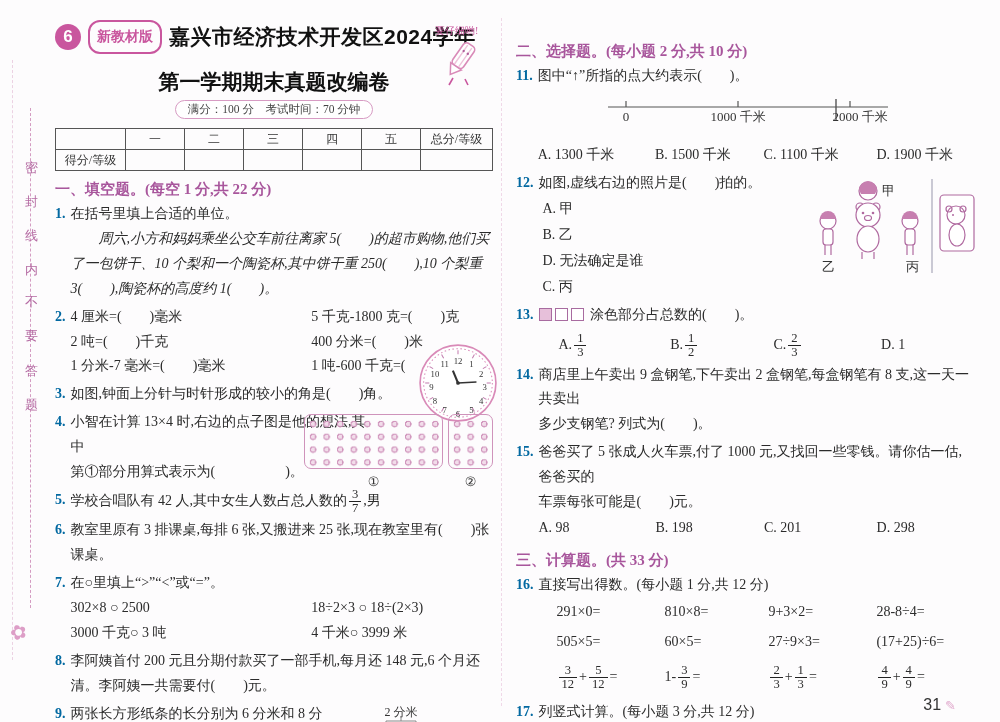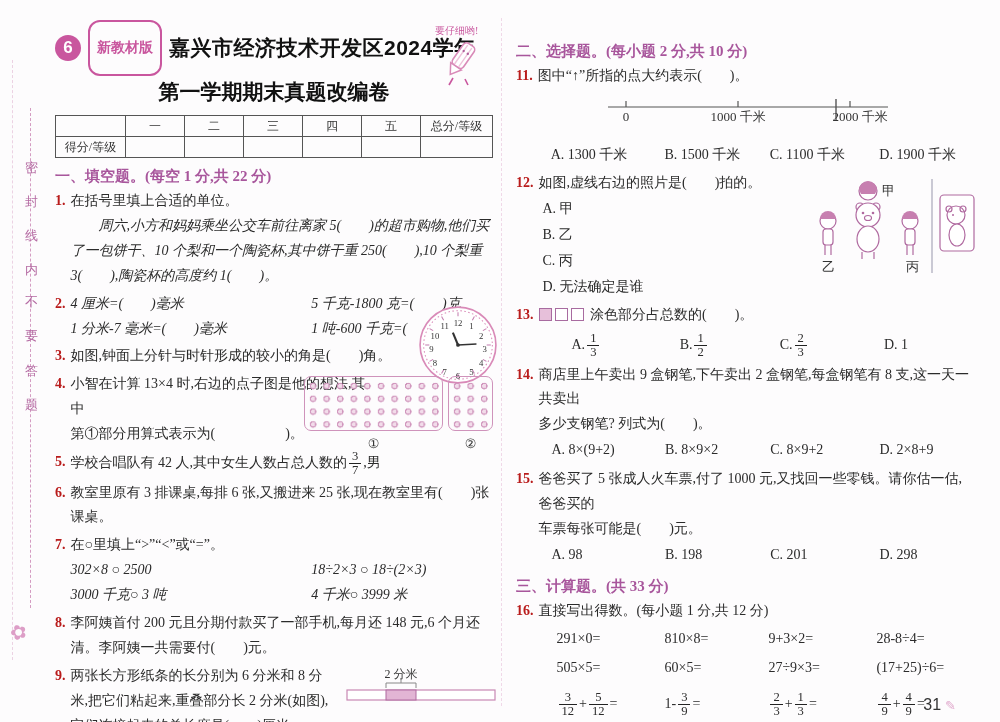--- a/index.html
+++ b/index.html
@@ -22,44 +22,44 @@
   .col-left  { position:absolute; left:55px;  top:20px; width:438px; }
   .col-right { position:absolute; left:516px; top:26px; width:456px; }
 
   
   .hdr { position:relative; text-align:center; }
   .hdr-line1 { display:flex; align-items:center; justify-content:flex-start; gap:7px; }
   .badge6 { display:inline-flex; align-items:center; justify-content:center;
     width:26px; height:26px; border-radius:50%; background:#c9569e; color:#fff;
     font-family:"Liberation Sans",sans-serif; font-weight:bold; font-size:17px; flex:0 0 auto; }
   .edition { display:inline-block; border:2px solid #c9569e; color:#c9569e; border-radius:12px;
-    padding:17px 7px; font-family:"Liberation Sans",sans-serif; font-weight:bold; font-size:14px; flex:0 0 auto; }
+    padding:6px 7px; font-family:"Liberation Sans",sans-serif; font-weight:bold; font-size:14px; flex:0 0 auto; }
   .title1 { font-family:"Liberation Sans",sans-serif; font-weight:bold; font-size:21px;
     color:#111; letter-spacing:0.5px; white-space:nowrap;text-align:center; }
   .title2 { font-family:"Liberation Sans",sans-serif; font-weight:bold; font-size:21px;
-    color:#111; margin-top:2px; }
+    color:#111; margin-top:14px; }
   .meta-pill { display:inline-block; margin-top:4px; border:1px solid #d79bc3; border-radius:10px;
     color:#444; font-size:11.5px; padding:1px 12px; background:#fff; }
   .mascot { position:absolute; right:-14px; top:4px; width:72px; text-align:left; }
   .mascot-speech { color:#c9569e; font-size:10px; white-space:nowrap; }
 
   
   table.score { border-collapse:collapse; width:100%; margin-top:9px; table-layout:fixed; }
   table.score th, table.score td { border:1px solid #555; height:21px; font-weight:normal;
     font-size:12px; text-align:center; color:#333; }
   table.score col.c0 { width:70px; } table.score col.cl { width:72px; }
 
   
   .sec-head { color:#a8569c; font-weight:bold; font-size:15px; margin-top:9px;
     font-family:"Liberation Serif",serif; }
   .q { display:flex; margin-top:3px; line-height:1.78; font-size:14px; }
-  .qno { font-weight:bold; color:#b91c1c; flex:0 0 auto; margin-right:5px; }
+  .qno { font-weight:bold; color:#0369a1; flex:0 0 auto; margin-right:5px; }
   .qbody { flex:1 1 auto; }
   .indent1 { text-indent:2em;font-style:italic; }
-  .pairline { display:flex;font-style:italic; }
+  .pairline { display:flex; }
   .pairline .pl { width:57%; } .pairline .pr { width:43%; }
   .rel { position:relative; }
 
   
   .clock-wrap { position:absolute; right:-6px; top:-40px; }
   
   .dots-wrap { position:absolute; right:0; top:4px; display:flex; gap:5px; }
   .dotbox { border:1px solid #cf93bb; border-radius:7px;
     background-image:radial-gradient(circle at 7px 7px, #f2dcea 2.1px, #cf93bb 2.2px 3.1px, rgba(0,0,0,0) 3.6px);
     background-size:13.6px 12.8px; background-position:1px 2px; }
@@ -68,21 +68,21 @@
   .dot-label { text-align:center; font-size:13px; color:#333; margin-top:1px; }
 
   
   .frac { display:inline-block; text-align:center; vertical-align:-0.6em; line-height:1.05;
     font-size:0.9em; margin:0 2px; }
   .fnum { display:block; border-bottom:1px solid #222; padding:0 3px; }
   .fden { display:block; padding:0 3px; }
 
   
   .opts { display:grid; grid-template-columns:27% 25% 26% 22%; padding-left:20px;
-    font-size:14px; line-height:1.9;margin-left:13px; }
+    font-size:14px; line-height:1.9; }
   .opt-list { padding-left:20px; font-size:14px; line-height:1.85; }
   .calc-grid { display:grid; grid-template-columns:26% 25% 26% 23%; padding-left:18px;
     font-size:14px; line-height:2.1; }
   .calc-grid.fr { line-height:1.2; margin-top:8px; }
 
   .sq { display:inline-block; width:13px; height:13px; border:1px solid #a86ba0;
     vertical-align:-2px; margin-right:3px; background:#fff; }
   .sq.filled { background:#e7c0da; }
 
   .pagenum { position:absolute; right:44px; bottom:8px; font-size:16px; color:#333;
@@ -108,20 +108,21 @@
 
   <div class="col-left">
 
     <div class="hdr">
       <div class="hdr-line1">
         <span class="badge6">6</span>
         <span class="edition">新教材版</span>
         <span class="title1">嘉兴市经济技术开发区2024学年</span>
       </div>
       <div class="title2">第一学期期末真题改编卷</div>
+      <div><span class="meta-pill">满分：100 分　考试时间：70 分钟</span></div>
       <div class="mascot">
         <div class="mascot-speech">要仔细哟!</div>
         <svg width="52" height="48" viewBox="0 0 52 48">
           <g transform="rotate(35 26 22)">
             <rect x="19" y="4" width="13" height="26" rx="4" fill="#fff" stroke="#d98ab8" stroke-width="1.6"></rect>
             <line x1="23" y1="6" x2="23" y2="29" stroke="#eec3da" stroke-width="1.4"></line>
             <line x1="28" y1="6" x2="28" y2="29" stroke="#eec3da" stroke-width="1.4"></line>
             <polygon points="19,30 32,30 25.5,40" fill="#fff" stroke="#d98ab8" stroke-width="1.5"></polygon>
             <circle cx="23" cy="13" r="1.2" fill="#b0609c"></circle>
             <circle cx="28" cy="13" r="1.2" fill="#b0609c"></circle>
@@ -173,20 +174,24 @@
         <div class="indent1">周六,小方和妈妈乘坐公交车前往离家 5(　　)的超市购物,他们买了一包饼干、10 个梨和一个陶瓷杯,其中饼干重 250(　　),10 个梨重 3(　　),陶瓷杯的高度约 1(　　)。</div>
       </div>
     </div>
 
     <div class="q rel">
       <span class="qno">2.</span>
       <div class="qbody">
         <div class="pairline">
             <span class="pl">4 厘米=(　　)毫米</span>
             <span class="pr">5 千克-1800 克=(　　)克</span>
+          </div>
+        <div class="pairline">
+            <span class="pl">2 吨=(　　)千克</span>
+            <span class="pr">400 分米=(　　)米</span>
           </div>
         <div class="pairline">
             <span class="pl">1 分米-7 毫米=(　　)毫米</span>
             <span class="pr">1 吨-600 千克=(　　)千克</span>
           </div>
       </div>
     </div>
 
     <div class="q rel">
       <span class="qno">3.</span>
@@ -331,22 +336,22 @@
       </div>
     </div>
 
     <div class="q rel">
       <span class="qno">12.</span>
       <div class="qbody">
         <div>如图,虚线右边的照片是(　　)拍的。</div>
         <div class="opt-list" style="padding-left:4px">
           <div>A. 甲</div>
           <div>B. 乙</div>
+          <div>D. 无法确定是谁</div>
           <div>C. 丙</div>
-          <div>D. 无法确定是谁</div>
         </div>
         <div class="fig12">
           <svg width="168" height="118" viewBox="0 0 168 118">
             <g stroke="#b06aa0" stroke-width="1.2" fill="none">
 
               <circle cx="18" cy="48" r="8" fill="#fff"></circle>
               <path d="M10,46 a8,8 0 0 1 16,0" fill="#c77fb0" stroke="none"></path>
               <rect x="13" y="56" width="10" height="16" rx="3" fill="#fff"></rect>
               <line x1="15" y1="72" x2="15" y2="82"></line>
                 <line x1="21" y1="72" x2="21" y2="82"></line>
@@ -405,26 +410,20 @@
           <span>D. 1</span>
         </div>
       </div>
     </div>
 
     <div class="q">
       <span class="qno">14.</span>
       <div class="qbody">
         <div>商店里上午卖出 9 盒钢笔,下午卖出 2 盒钢笔,每盒钢笔有 8 支,这一天一共卖出</div>
         <div>多少支钢笔? 列式为(　　)。</div>
-        <div class="opts" style="padding-left:0">
-          <span>A. 8×(9+2)</span>
-          <span>B. 8×9×2</span>
-          <span>C. 8×9+2</span>
-          <span>D. 2×8+9</span>
-        </div>
       </div>
     </div>
 
     <div class="q">
       <span class="qno">15.</span>
       <div class="qbody">
         <div>爸爸买了 5 张成人火车票,付了 1000 元,又找回一些零钱。请你估一估,爸爸买的</div>
         <div>车票每张可能是(　　)元。</div>
         <div class="opts" style="padding-left:0">
           <span>A. 98</span>

